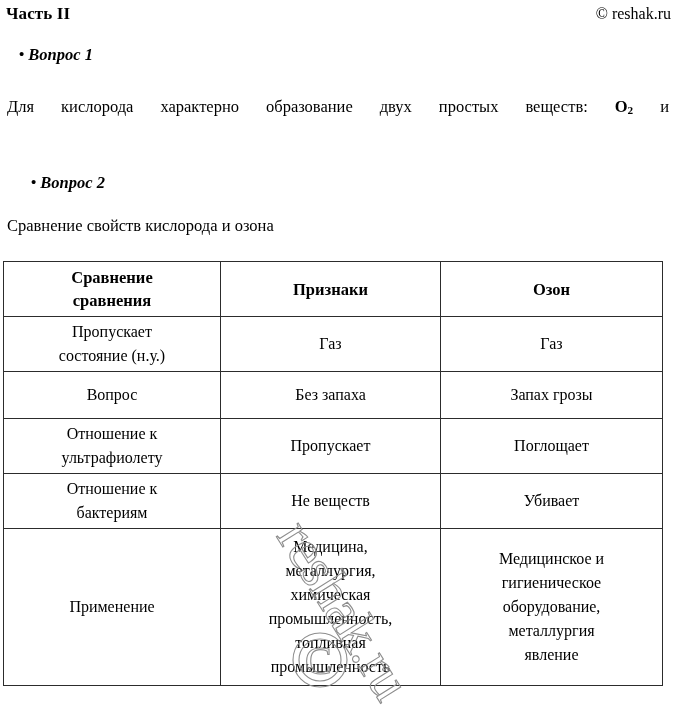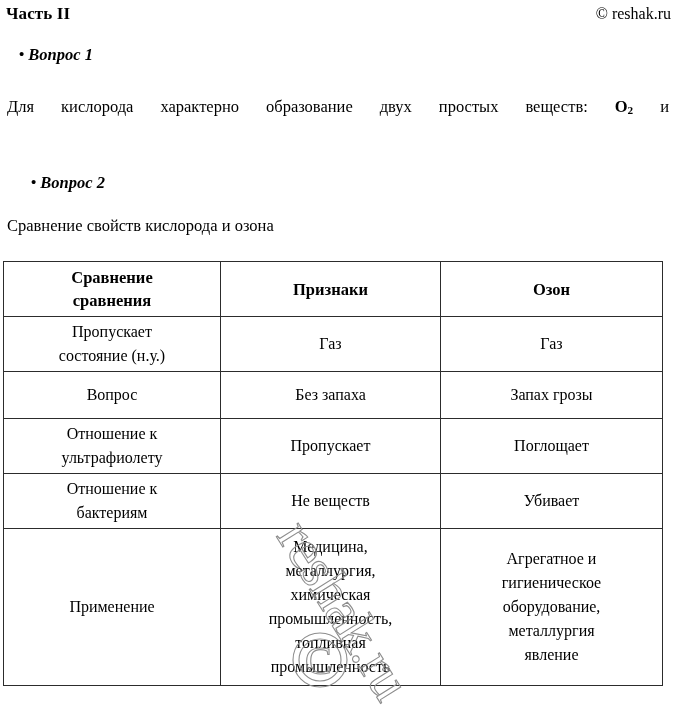--- a/index.html
+++ b/index.html
@@ -260,21 +260,21 @@
           <td class="r-use">Применение</td>
           <td class="r-use">
             <span>Медицина,</span><br>
             <span>металлургия,</span><br>
             <span>химическая</span><br>
             <span>промышленность,</span><br>
             <span>топливная</span><br>
             <span>промышленность</span>
           </td>
           <td class="r-use">
-            <span>Агрегатное и</span><br>
+            <span>Медицинское и</span><br>
             <span>гигиеническое</span><br>
             <span>оборудование,</span><br>
             <span>металлургия</span><br>
             <span>явление</span>
           </td>
         </tr>
       </tbody>
     </table>
   </div>
 

